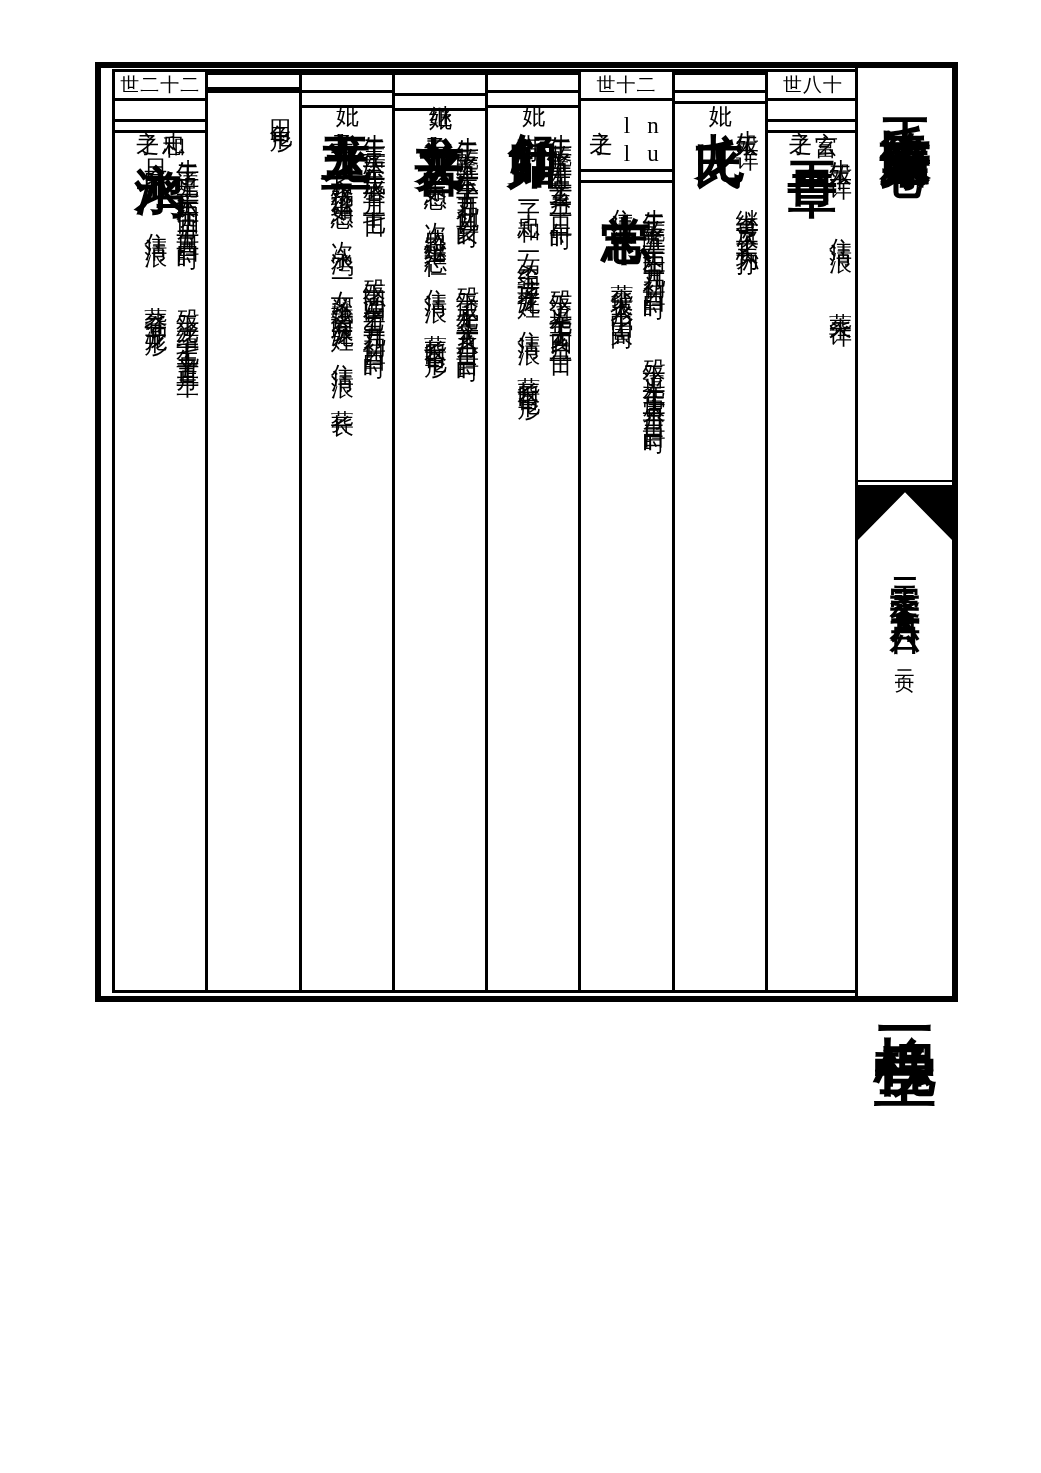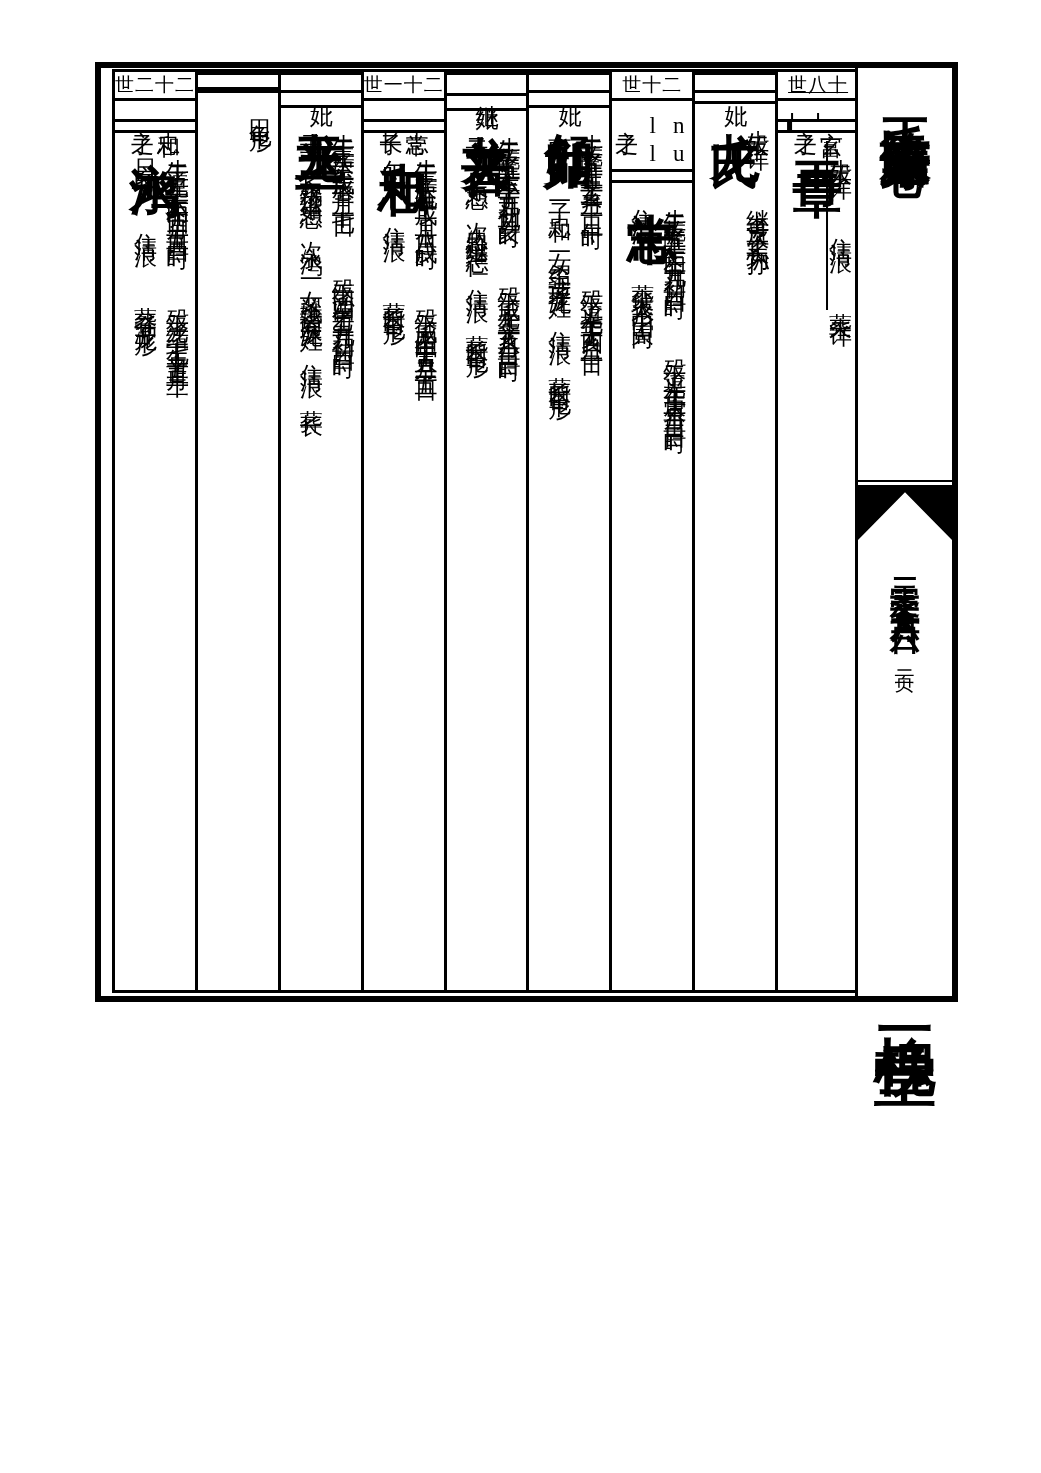--- a/index.html
+++ b/index.html
@@ -12,21 +12,21 @@
     position:absolute;left:95px;top:62px;width:863px;height:940px;
     border:6px solid #000;box-sizing:border-box;background:#fff;
   }
   
   .gtable{
     position:absolute;left:11px;top:1px;bottom:3px;width:746px;
     border:3px solid #000;border-right:none;box-sizing:border-box;
     display:flex;flex-direction:row;
   }
   .col{flex:1 1 0;display:flex;flex-direction:column;border-right:3px solid #000;box-sizing:border-box;min-width:0;}
-  .col:last-child{border-right:none;text-decoration:underline;}
+  .col:last-child{border-right:none;}
   .cell{border-bottom:3px solid #000;box-sizing:border-box;overflow:visible;}
   .cell.gen{
     height:74px;display:flex;align-items:center;justify-content:center;
     font-size:19px;letter-spacing:1px;white-space:nowrap;
   }
   .cell.rel{height:94px;display:flex;justify-content:center;padding-top:12px;}
   .cell.name{height:163px;display:flex;align-items:center;justify-content:center;}
   .cell.details{flex:1 1 auto;border-bottom:none;padding:8px 2px 4px 2px;}
   .vtext{
     writing-mode:vertical-rl;text-orientation:upright;
@@ -125,40 +125,20 @@
           <div class="vtext name-text">龙玉兰</div>
         </div>
     <div class="cell details">
           <div class="vtext detail-text">
             <div class="vline">生于嘉庆十三年戊辰十二月二十七日　　殁于同治四年乙丑九月初一日酉时</div>
             <div class="vline">子二　长永锡过继忠恕　次永鸿　一女翠娥适商炭龙姓　住清浪　葬长</div>
           </div>
         </div>
   </div>
 
-  <div class="col">
-    <div class="cell gen">
-          <span>世一十二</span>
-        </div>
-    <div class="cell rel">
-          <div class="vtext">
-            <div class="vline">志常</div>
-            <div class="vline">长子</div>
-          </div>
-        </div>
-    <div class="cell name">
-          <div class="vtext name-text">忠和</div>
-        </div>
-    <div class="cell details">
-          <div class="vtext detail-text">
-            <div class="vline">生于嘉庆十九年甲戌十一月十八日戌时　　殁于咸丰四年甲寅五月二十五日</div>
-            <div class="vline">午时　　住清浪　　葬长田龟形</div>
-          </div>
-        </div>
-  </div>
 
   <div class="col">
     <div class="cell gen">
           <span></span>
         </div>
     <div class="cell rel">
           <div class="vtext">
             <div class="vline">继妣</div>
           </div>
         </div>

